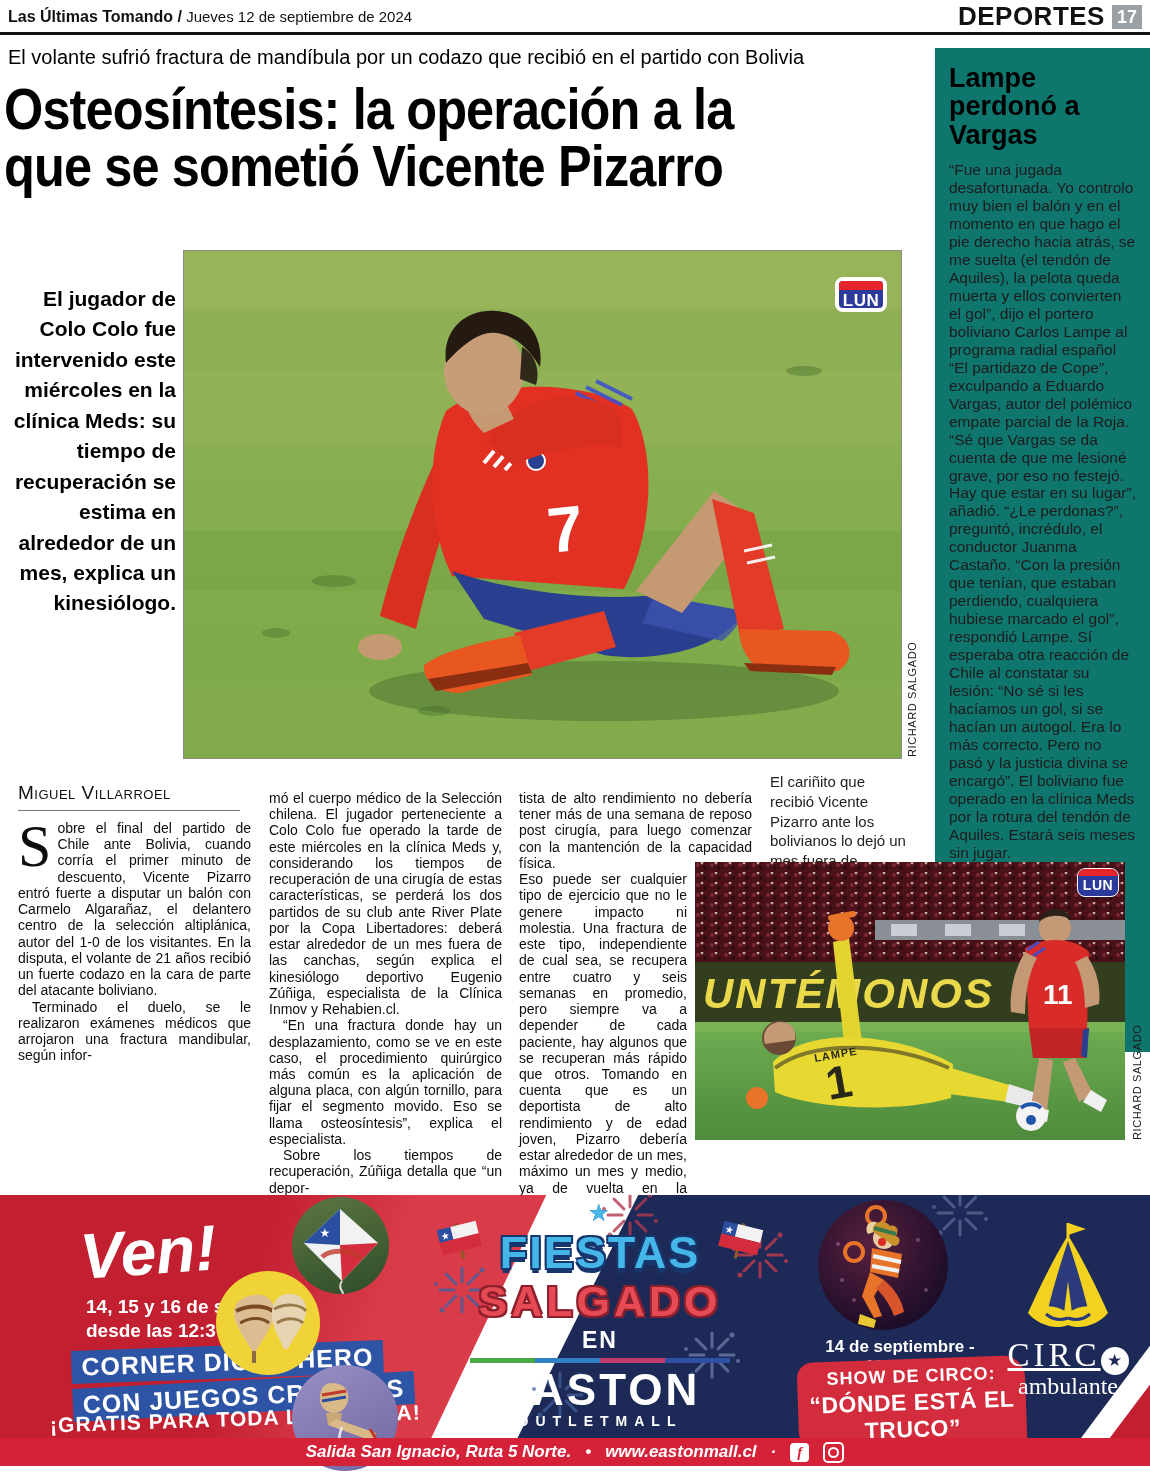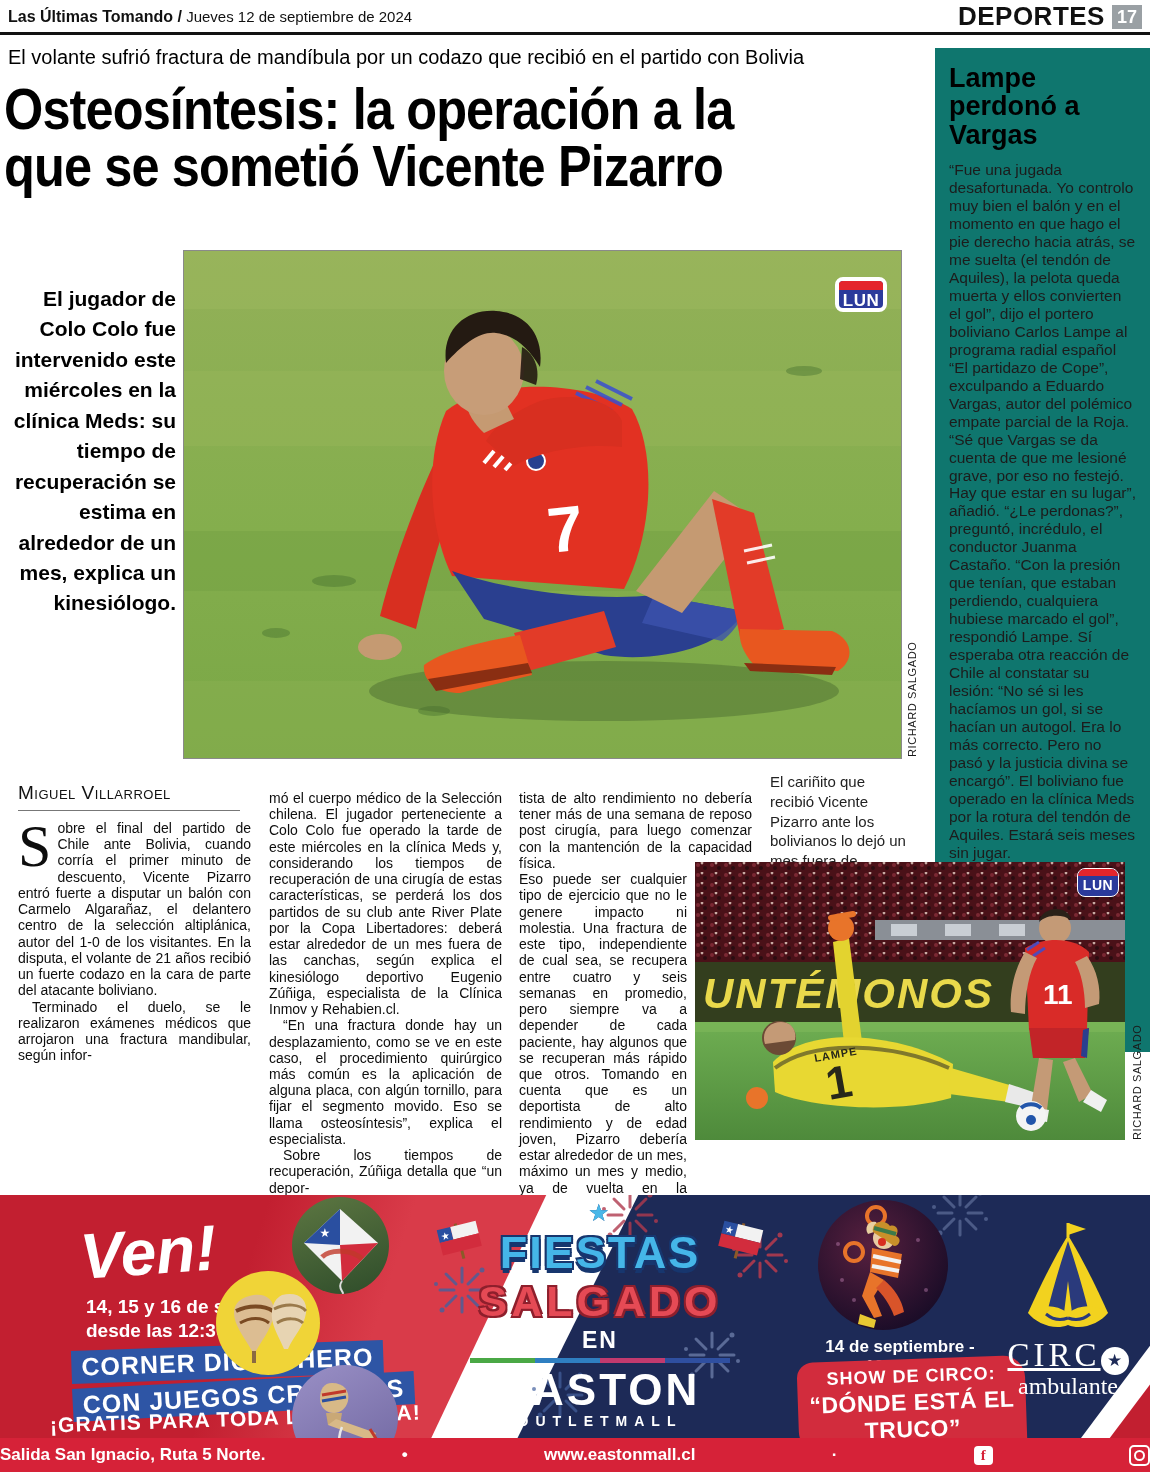--- a/index.html
+++ b/index.html
@@ -65,23 +65,23 @@
   .ad-main{position:absolute;left:0;top:0;width:1150px;height:243px;background:#1d2a57;overflow:hidden;}
   .ad-red{position:absolute;left:0;top:0;width:1150px;height:243px;
           background:linear-gradient(108deg,#c21f30 0%,#c21f30 22%,#d93b49 34%,#d93b49 44%,#c21f30 52%);
           clip-path:polygon(0 0,52% 0,41.5% 100%,0 100%);}
   .ad-white-stripe{position:absolute;left:0;top:0;width:1150px;height:243px;background:#fff;
           clip-path:polygon(47.5% 0,55.5% 0,45% 100%,37.5% 100%);}
   .ad-white-corner{position:absolute;left:0;top:0;width:1150px;height:243px;background:#fff;
           clip-path:polygon(94% 100%,100% 62%,100% 100%);}
   .ad-red-corner{position:absolute;left:0;top:0;width:1150px;height:243px;background:#c21f30;
           clip-path:polygon(96.5% 100%,100% 78%,100% 100%);}
-  .ad-footer{position:absolute;left:0;top:243px;width:1150px;height:34px;background:#d62238;
-             display:flex;align-items:center;justify-content:space-between;gap:14px;color:#fff;
-             font-weight:bold;font-size:17px;}
+  .ad-footer{position:absolute;left:0;top:243px;width:1150px;height:28px;background:#d62238;
+             display:flex;align-items:center;justify-content:center;gap:14px;color:#fff;
+             font-weight:bold;font-size:17px;font-style:italic;}
   .ven{left:80px;top:20px;font-size:64px;font-weight:bold;font-style:italic;color:#fff;transform:rotate(-4deg);}
   .ad-dates{left:86px;top:100px;color:#fff;font-weight:bold;font-size:19px;line-height:1.25;}
   .corner-wrap{left:72px;top:150px;transform:rotate(-2deg);}
   .corner-line{display:inline-block;background:#2e55a5;color:#fff;font-weight:bold;font-size:25px;
                letter-spacing:1px;padding:2px 10px;}
   .corner-line.l2{margin-top:2px;transform:rotate(-1deg);}
   .gratis{left:50px;top:212px;color:#fff;font-weight:bold;font-size:21px;letter-spacing:1px;transform:rotate(-2deg);}
   .circle{position:absolute;border-radius:50%;overflow:hidden;}
   .c-kite{left:292px;top:2px;width:97px;height:97px;background:linear-gradient(160deg,#5d7742,#2e4c2a);}
   .c-trompo{left:216px;top:76px;width:104px;height:104px;background:#f0d437;}

